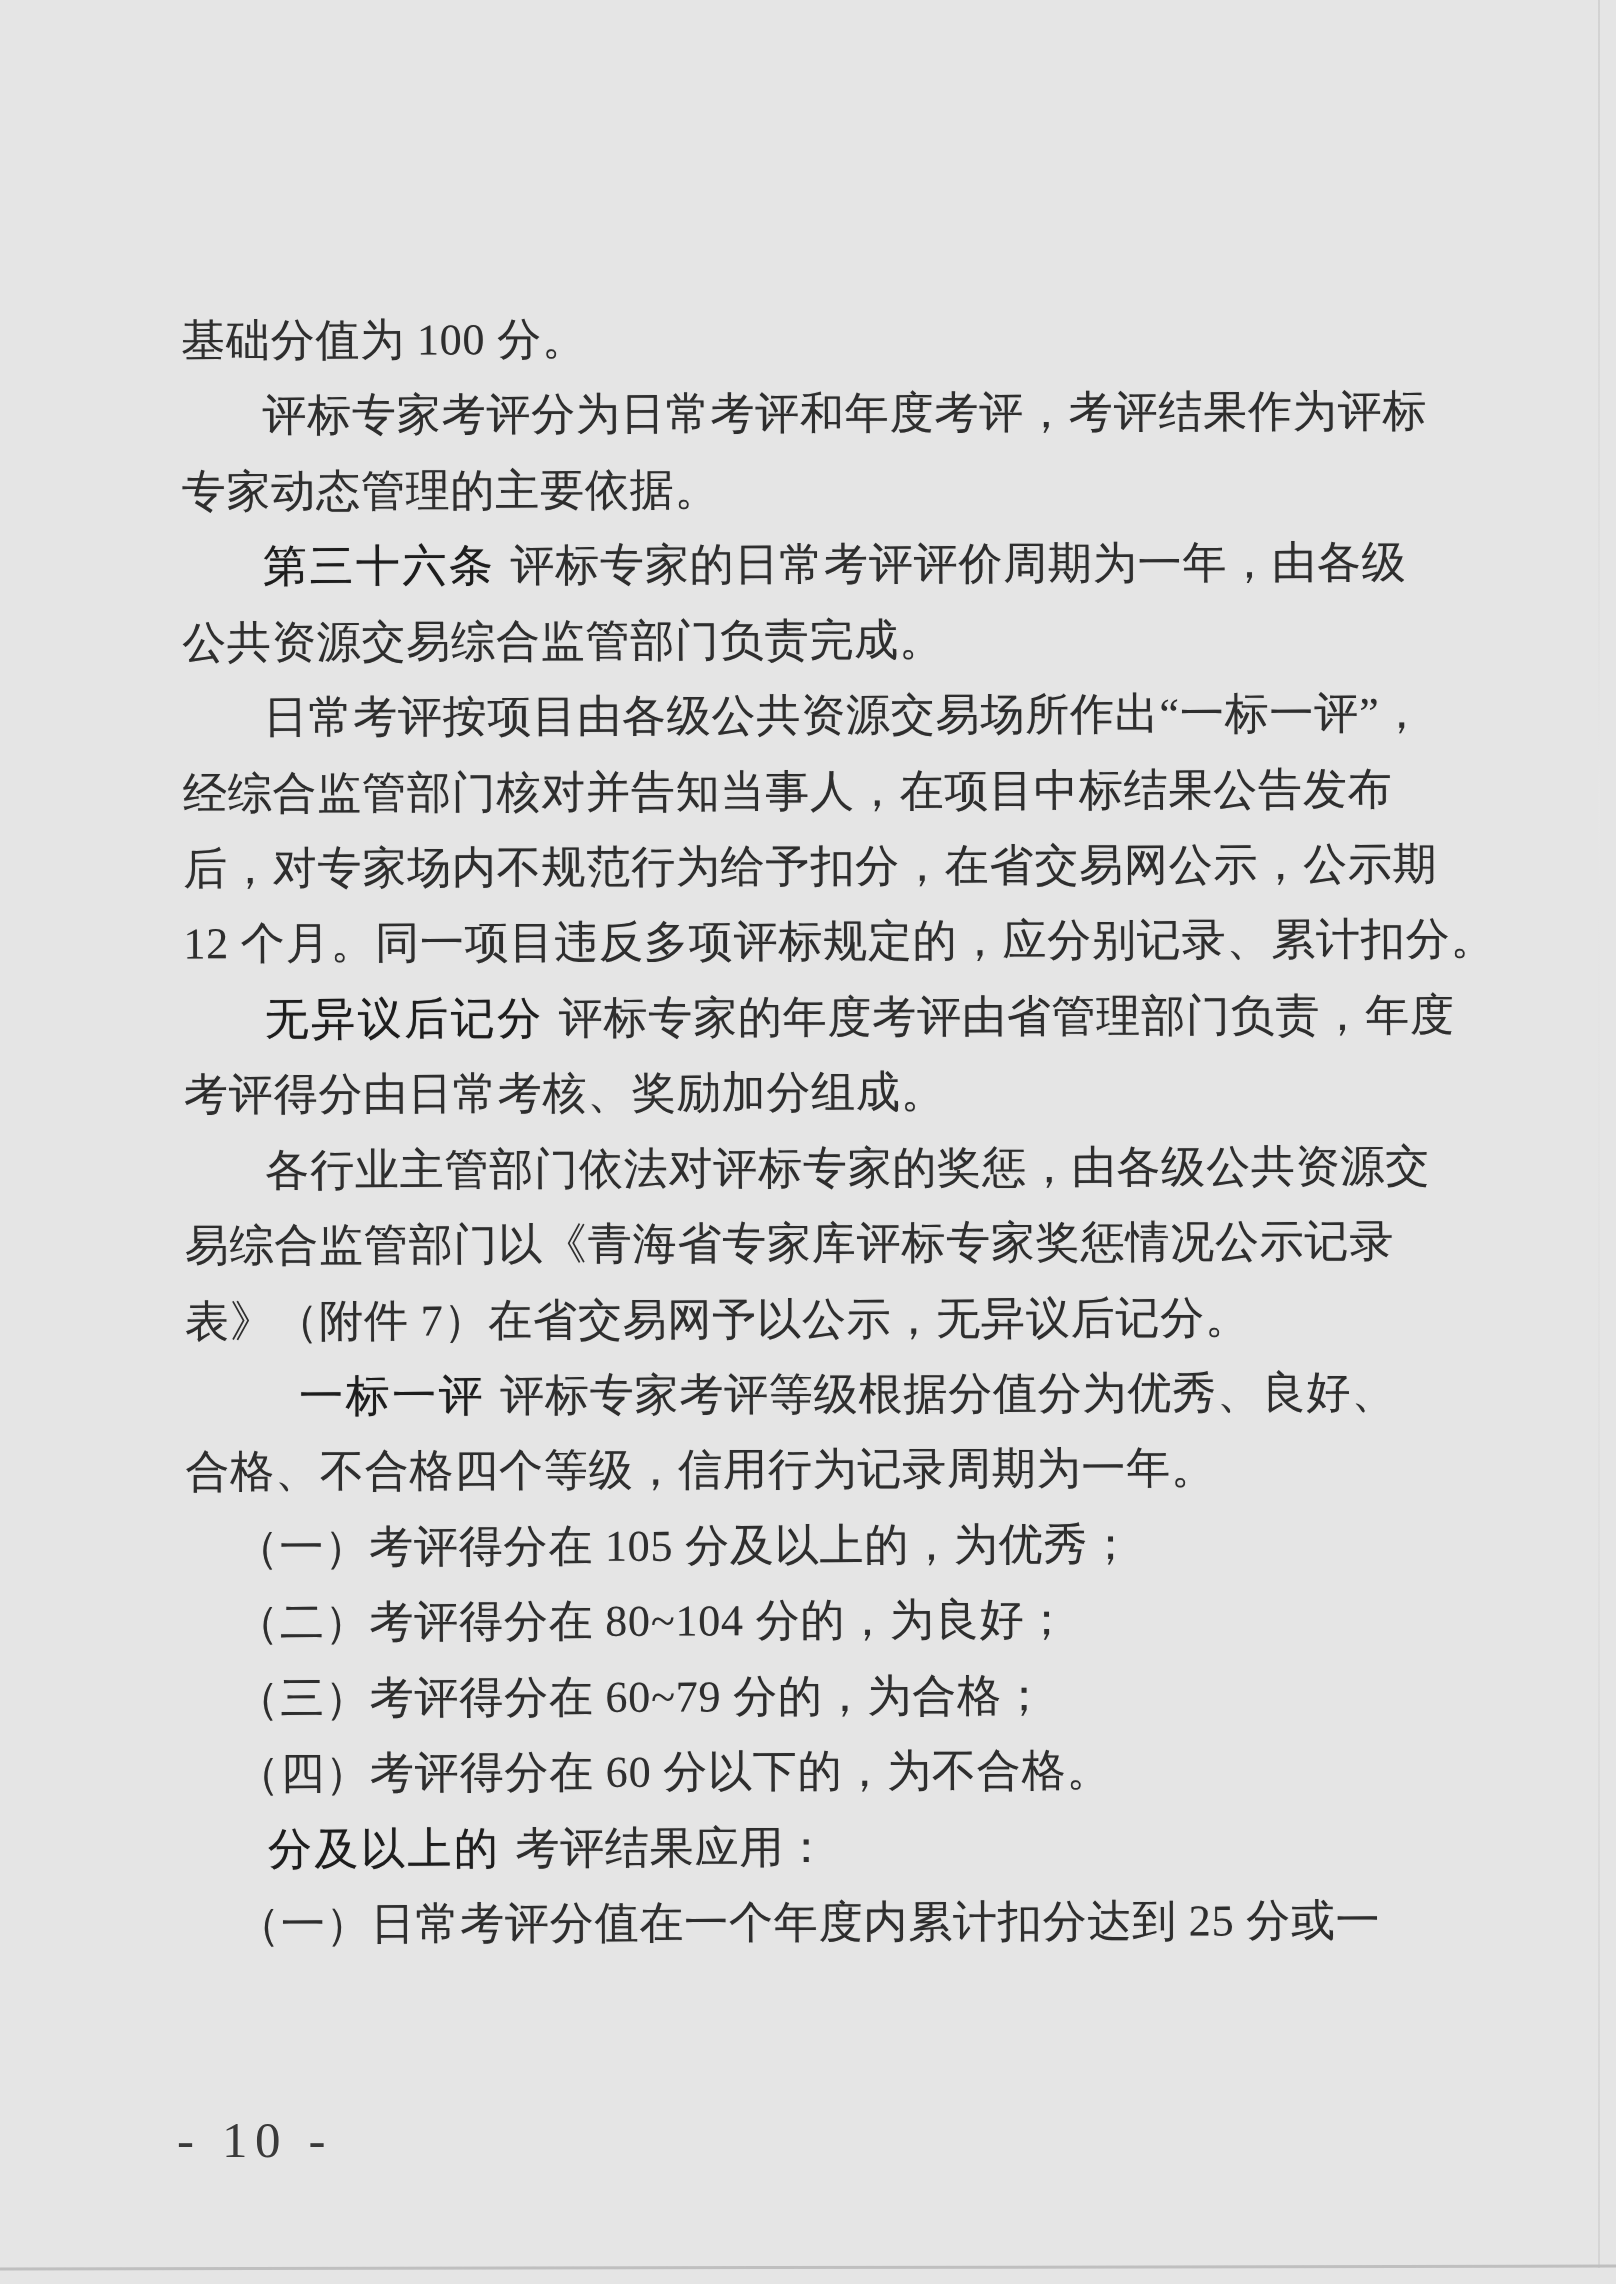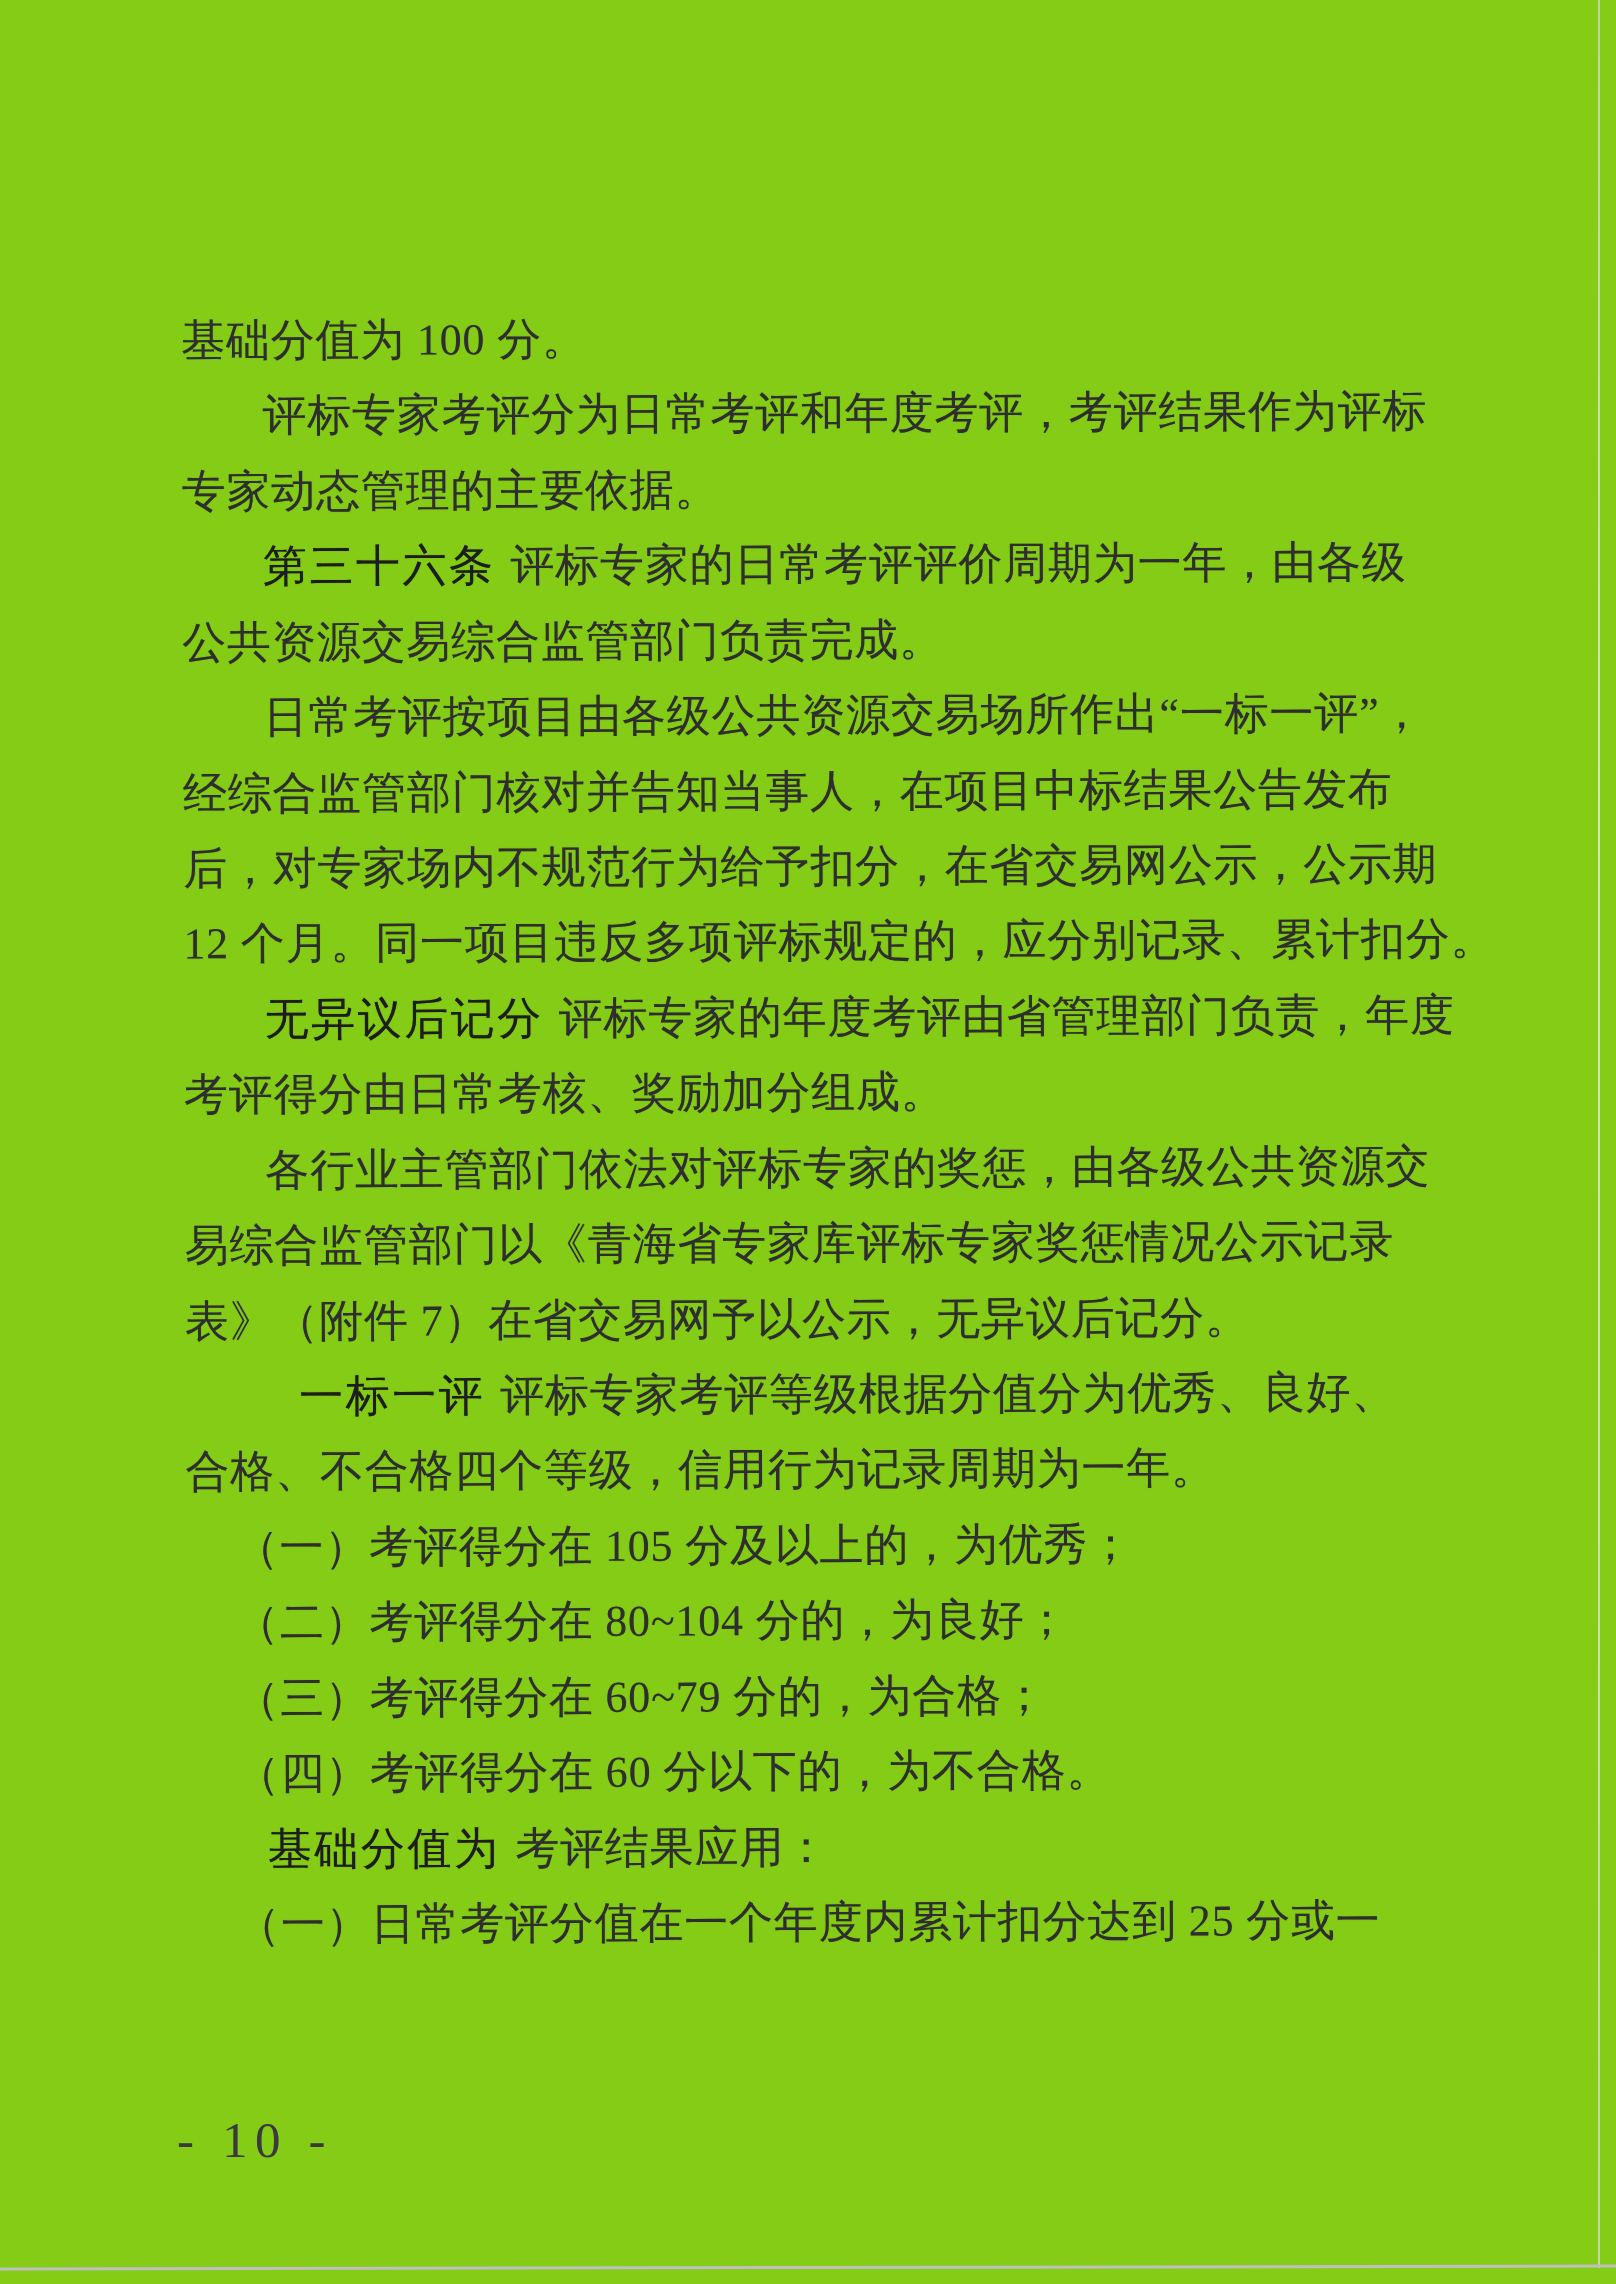--- a/index.html
+++ b/index.html
@@ -5,21 +5,21 @@
   html,body{
     margin:0;
     padding:0;
     background:#ffffff;
     font-family:"Liberation Serif","DejaVu Serif",serif;
   }
   .page{
     position:relative;
     width:1616px;
     height:2284px;
-    background:#84cc16;
+    background:#e5e5e5;
     overflow:hidden;
   }
   
   .doc{
     position:absolute;
     left:181px;
     top:313px;
     width:1263px;
     height:1684px;
     transform:rotate(-0.22deg);
@@ -96,20 +96,20 @@
       <div class="line ind-none" style="top: 754px;"><span class="seg-r">考评得分由日常考核、奖励加分组成。</span></div>
       <div class="line ind-para" style="top: 830px;"><span class="seg-r">各行业主管部门依法对评标专家的奖惩，由各级公共资源交</span></div>
       <div class="line ind-none" style="top: 905px;"><span class="seg-r">易综合监管部门以《青海省专家库评标专家奖惩情况公示记录</span></div>
       <div class="line ind-none" style="top: 981px;"><span class="seg-r">表》（附件 7）在省交易网予以公示，无异议后记分。</span></div>
       <div class="line ind-para2" style="top: 1056px;"><span class="seg-b">一标一评</span><span class="seg-r">评标专家考评等级根据分值分为优秀、良好、</span></div>
       <div class="line ind-none" style="top: 1131px;"><span class="seg-r">合格、不合格四个等级，信用行为记录周期为一年。</span></div>
       <div class="line ind-list" style="top: 1207px;"><span class="seg-r">（一）考评得分在 105 分及以上的，为优秀；</span></div>
       <div class="line ind-list" style="top: 1282px;"><span class="seg-r">（二）考评得分在 80~104 分的，为良好；</span></div>
       <div class="line ind-list" style="top: 1358px;"><span class="seg-r">（三）考评得分在 60~79 分的，为合格；</span></div>
       <div class="line ind-list" style="top: 1433px;"><span class="seg-r">（四）考评得分在 60 分以下的，为不合格。</span></div>
-      <div class="line ind-para" style="top: 1509px;"><span class="seg-b">基础分值为</span><span class="seg-r">考评结果应用：</span></div>
+      <div class="line ind-para" style="top: 1509px;"><span class="seg-b">分及以上的</span><span class="seg-r">考评结果应用：</span></div>
       <div class="line ind-list" style="top: 1584px;"><span class="seg-r">（一）日常考评分值在一个年度内累计扣分达到 25 分或一</span></div>
     </div>
   <div class="footer">- 10 -</div>
   <div class="edge-v"></div>
   <div class="edge-h"></div>
 </div>
 
 
 </body></html>

